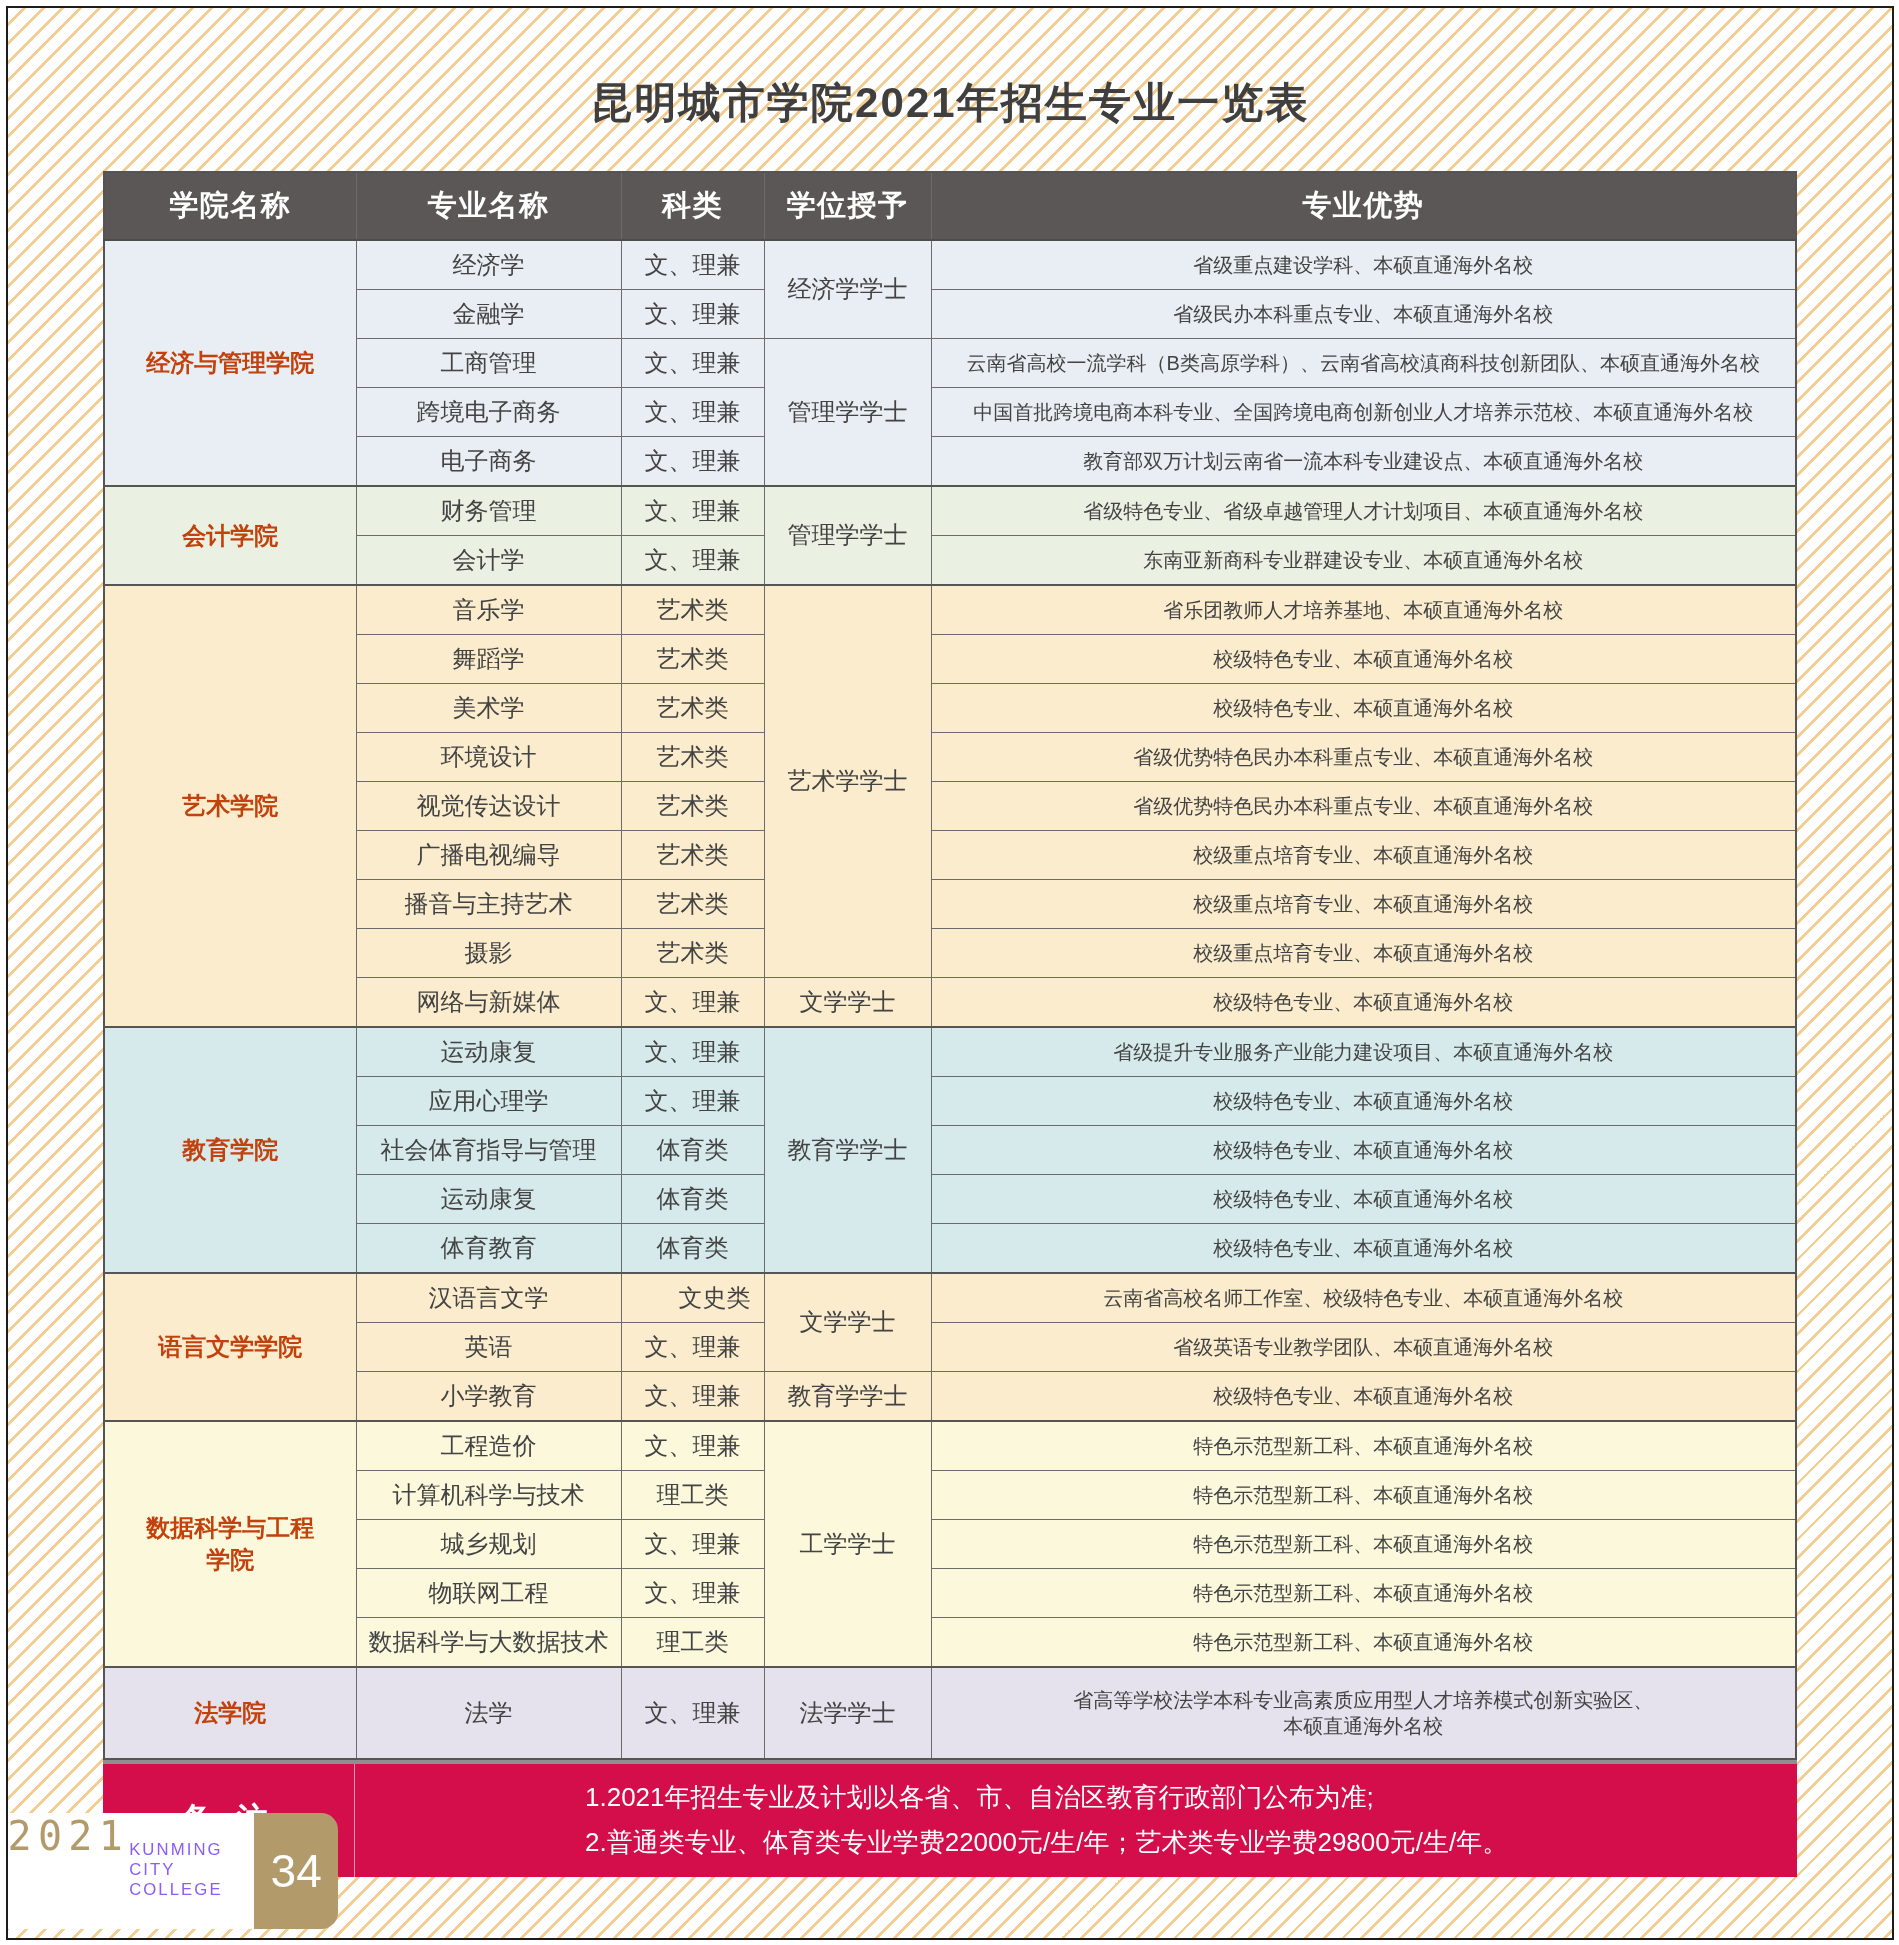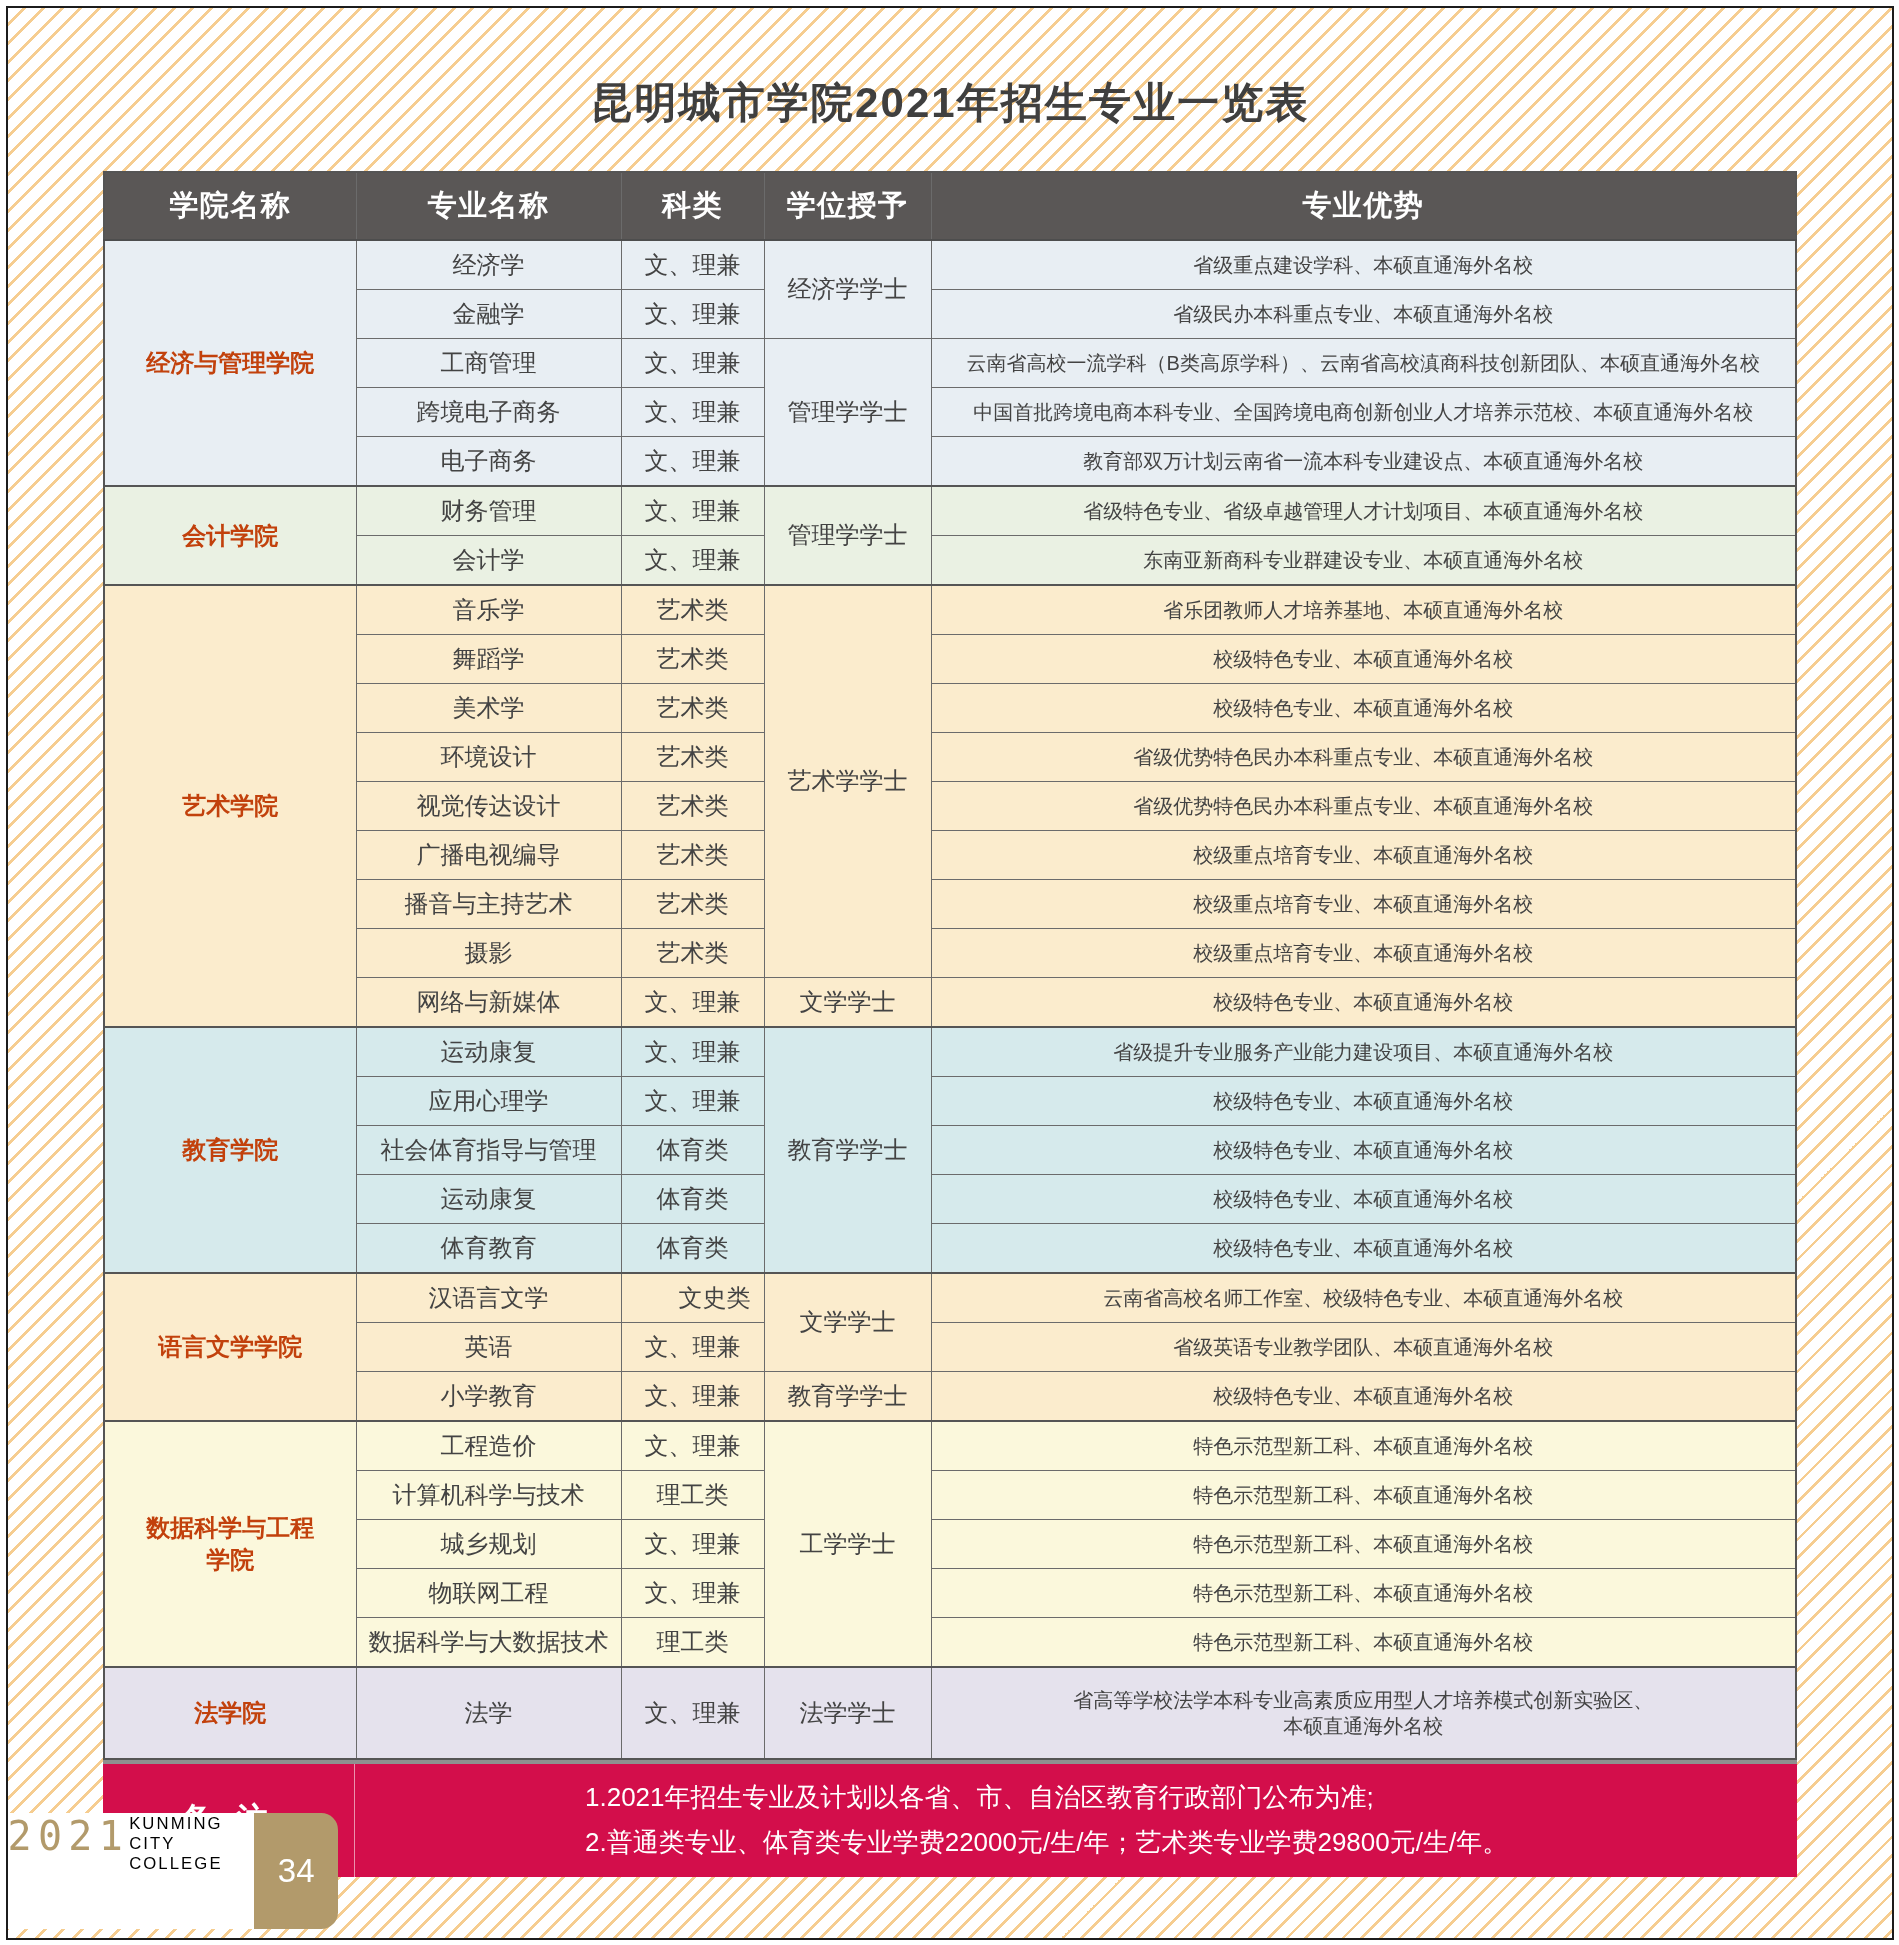--- a/index.html
+++ b/index.html
@@ -47,25 +47,25 @@
   }
   .footer { position:absolute; left:0; bottom:9.8px; height:116px; display:flex; }
   .footer-white {
     width:234px; background:#ffffff; display:flex; flex-direction:row;
     align-items:flex-start; justify-content:center; padding-right:12.6px;
   }
   .footer-year {
     font-family:"DejaVu Sans Mono", monospace; font-size:40px;
     color:#b29a6b; letter-spacing:6.3px;
   }
-  .footer-en { font-size:16.7px; color:#000000; letter-spacing:2.1px; margin-top:1px; }
+  .footer-en { font-size:16.7px; color:#8b5cf6; letter-spacing:2.1px; margin-top:27px; }
   .footer-gold {
     width:84px; background:#b29a6b; border-radius:0 16.7px 16.7px 0;
     display:flex; align-items:center; justify-content:center;
-    color:#ffffff; font-size:33px;
+    color:#ffffff; font-size:46px;
   }
 </style>
 </head>
 <body>
 
 <div class="frame">
 
   <div class="title">昆明城市学院2021年招生专业一览表</div>
 
   <table class="majors">

